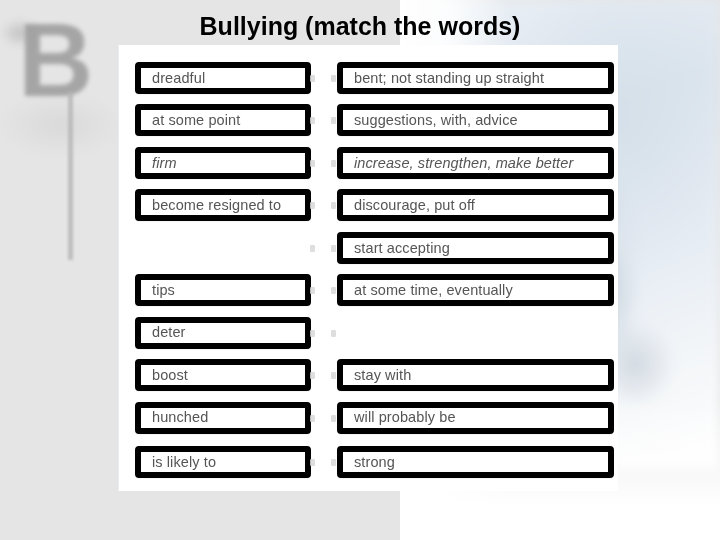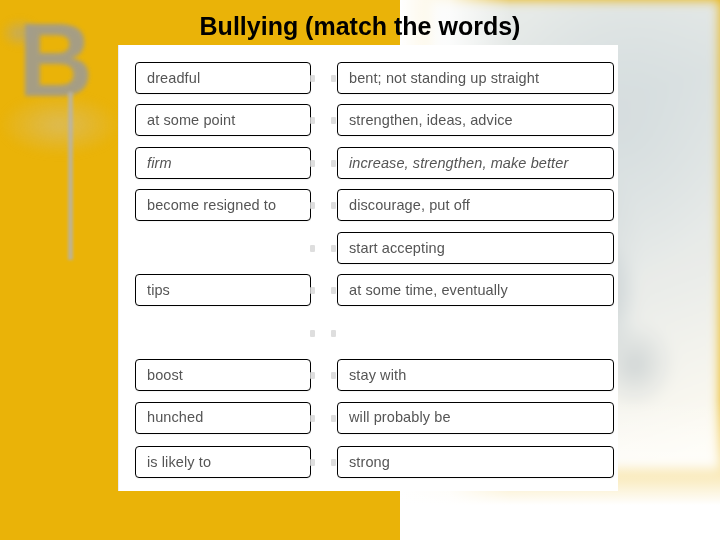--- a/index.html
+++ b/index.html
@@ -12,21 +12,21 @@
     overflow: hidden;
     font-family: "Liberation Sans", sans-serif;
     background: #ffffff;
   }
 
   #slide {
     position: relative;
     width: 720px;
     height: 540px;
     overflow: hidden;
-    background: #eab308;
+    background: #e5e5e5;
   }
 
   
   .bg-photo {
     position: absolute;
     top: 0;
     left: 430px;
     width: 290px;
     height: 470px;
     background:
@@ -146,21 +146,21 @@
     width: 500px;
     height: 32px;
   }
 
   .card {
     position: absolute;
     top: 0;
     height: 32px;
     box-sizing: border-box;
     background: #ffffff;
-    border: 1px solid #000000;
+    border: 6px solid #000000;
     border-radius: 4px;
     box-shadow: 0 1px 1px rgba(0,0,0,0.045);
     display: flex;
     align-items: center;
     padding: 0 0 0 11px;
     overflow: hidden;
   }
   .card-left  { left: 16px;  width: 176px; }
   .card-right { left: 218px; width: 277px; }
 
@@ -214,21 +214,21 @@
             <span class="card-text">bent; not standing up straight</span>
           </div>
         </div>
         <div class="row" style="top: 59.45px; text-align: right;">
           <div class="card card-left">
             <span class="card-text">at some point</span>
           </div>
           <div class="nub nub-left"></div>
           <div class="nub nub-right"></div>
           <div class="card card-right">
-            <span class="card-text">strengthen, ideas, advice</span>
+            <span class="card-text">suggestions, with, advice</span>
           </div>
         </div>
         <div class="row" style="top: 101.9px; font-style: italic;">
           <div class="card card-left">
             <span class="card-text">firm</span>
           </div>
           <div class="nub nub-left"></div>
           <div class="nub nub-right"></div>
           <div class="card card-right">
             <span class="card-text">increase, strengthen, make better</span>
@@ -255,20 +255,23 @@
           <div class="card card-left">
             <span class="card-text">tips</span>
           </div>
           <div class="nub nub-left"></div>
           <div class="nub nub-right"></div>
           <div class="card card-right">
             <span class="card-text">at some time, eventually</span>
           </div>
         </div>
         <div class="row" style="top: 271.7px;">
+          <div class="card card-left">
+            <span class="card-text">deter</span>
+          </div>
           <div class="nub nub-left"></div>
           <div class="nub nub-right"></div>
         </div>
         <div class="row" style="top: 314.15px;">
           <div class="card card-left">
             <span class="card-text">boost</span>
           </div>
           <div class="nub nub-left"></div>
           <div class="nub nub-right"></div>
           <div class="card card-right">

